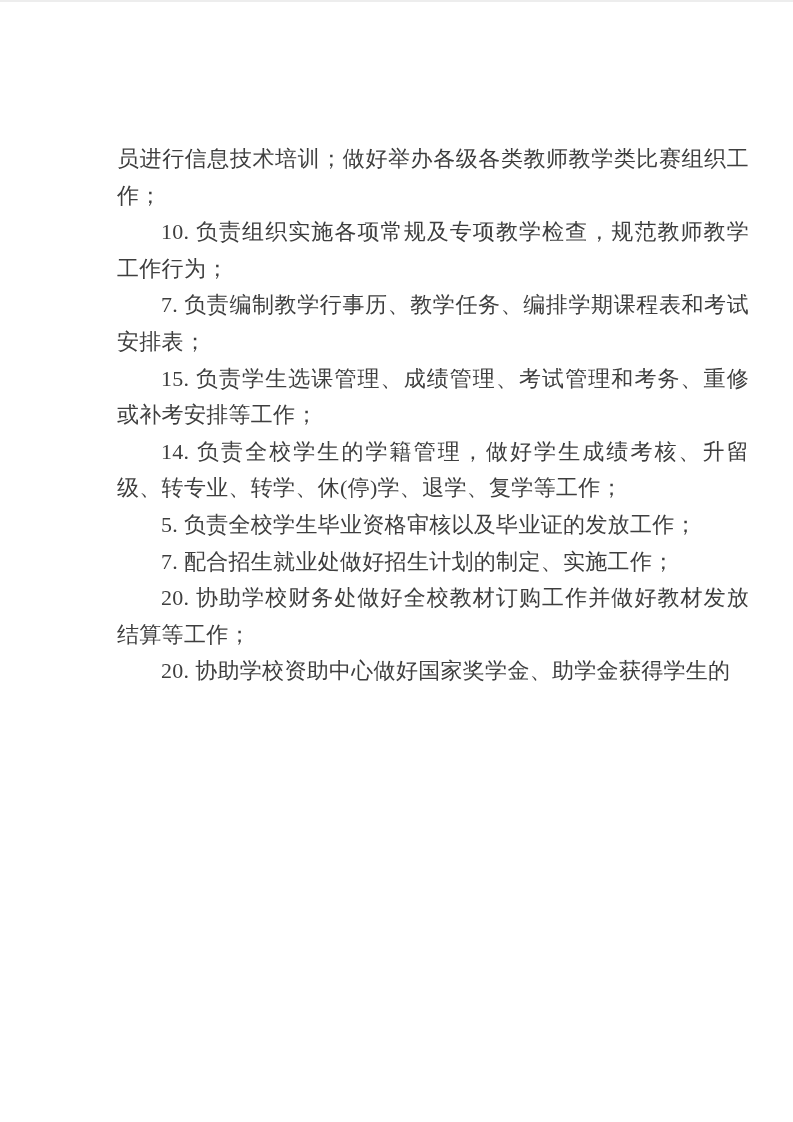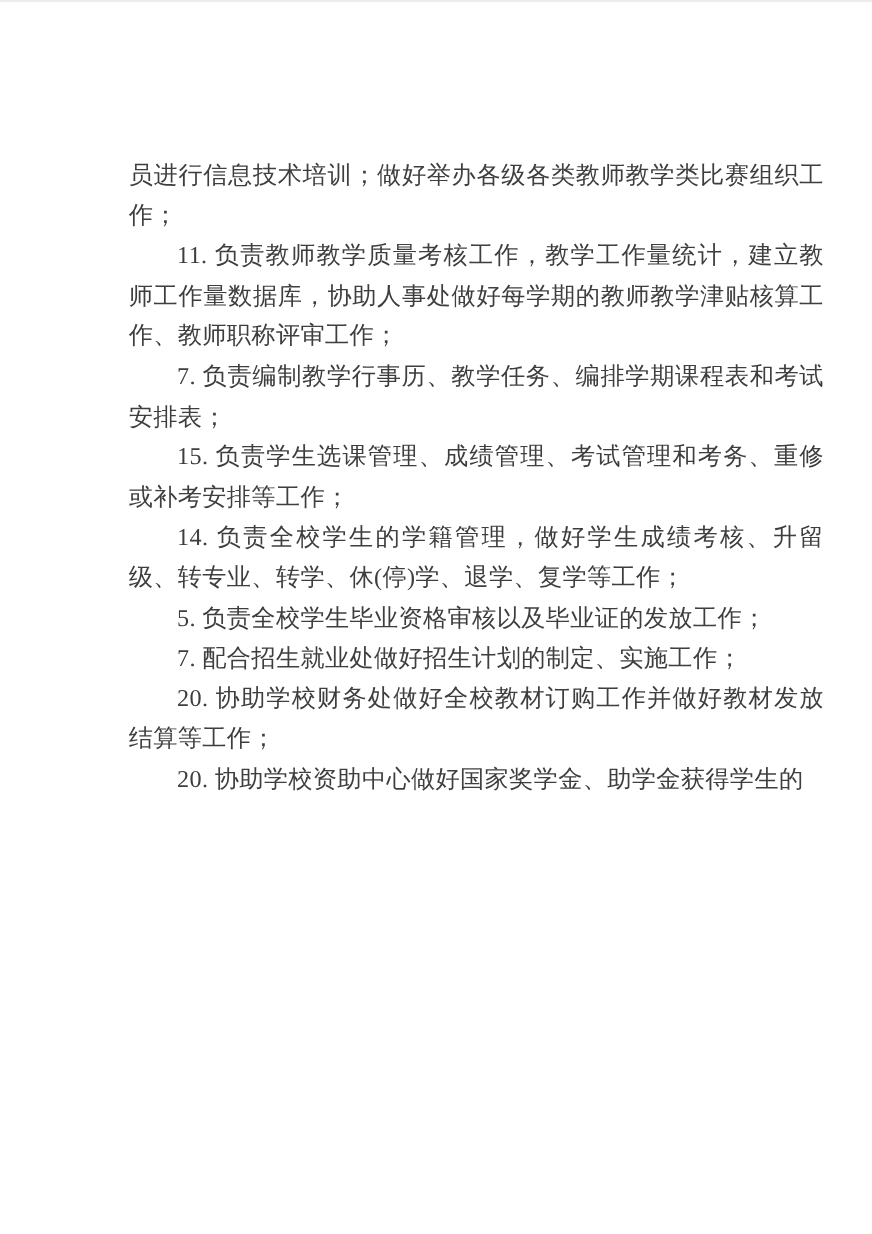--- a/index.html
+++ b/index.html
@@ -44,21 +44,21 @@
     text-indent: 2em;
   }
 </style>
 </head>
 <body>
 
 <div class="page">
   <div class="page-top-edge"></div>
   <div class="doc-body">
     <p>员进行信息技术培训；做好举办各级各类教师教学类比赛组织工作；</p>
-    <p class="indent">11. 负责教师教学质量考核工作，教学工作量统计，建立教师工作量数据库，协助人事处做好每学期的教师教学津贴核算工作、教师职称评审工作；</p>
+    <p class="indent">10. 负责组织实施各项常规及专项教学检查，规范教师教学工作行为；</p>
     <p class="indent">7. 负责编制教学行事历、教学任务、编排学期课程表和考试安排表；</p>
     <p class="indent">15. 负责学生选课管理、成绩管理、考试管理和考务、重修或补考安排等工作；</p>
     <p class="indent">14. 负责全校学生的学籍管理，做好学生成绩考核、升留级、转专业、转学、休(停)学、退学、复学等工作；</p>
     <p class="indent">5. 负责全校学生毕业资格审核以及毕业证的发放工作；</p>
     <p class="indent">7. 配合招生就业处做好招生计划的制定、实施工作；</p>
     <p class="indent">20. 协助学校财务处做好全校教材订购工作并做好教材发放结算等工作；</p>
     <p class="indent">20. 协助学校资助中心做好国家奖学金、助学金获得学生的</p>
   </div>
 </div>
 

